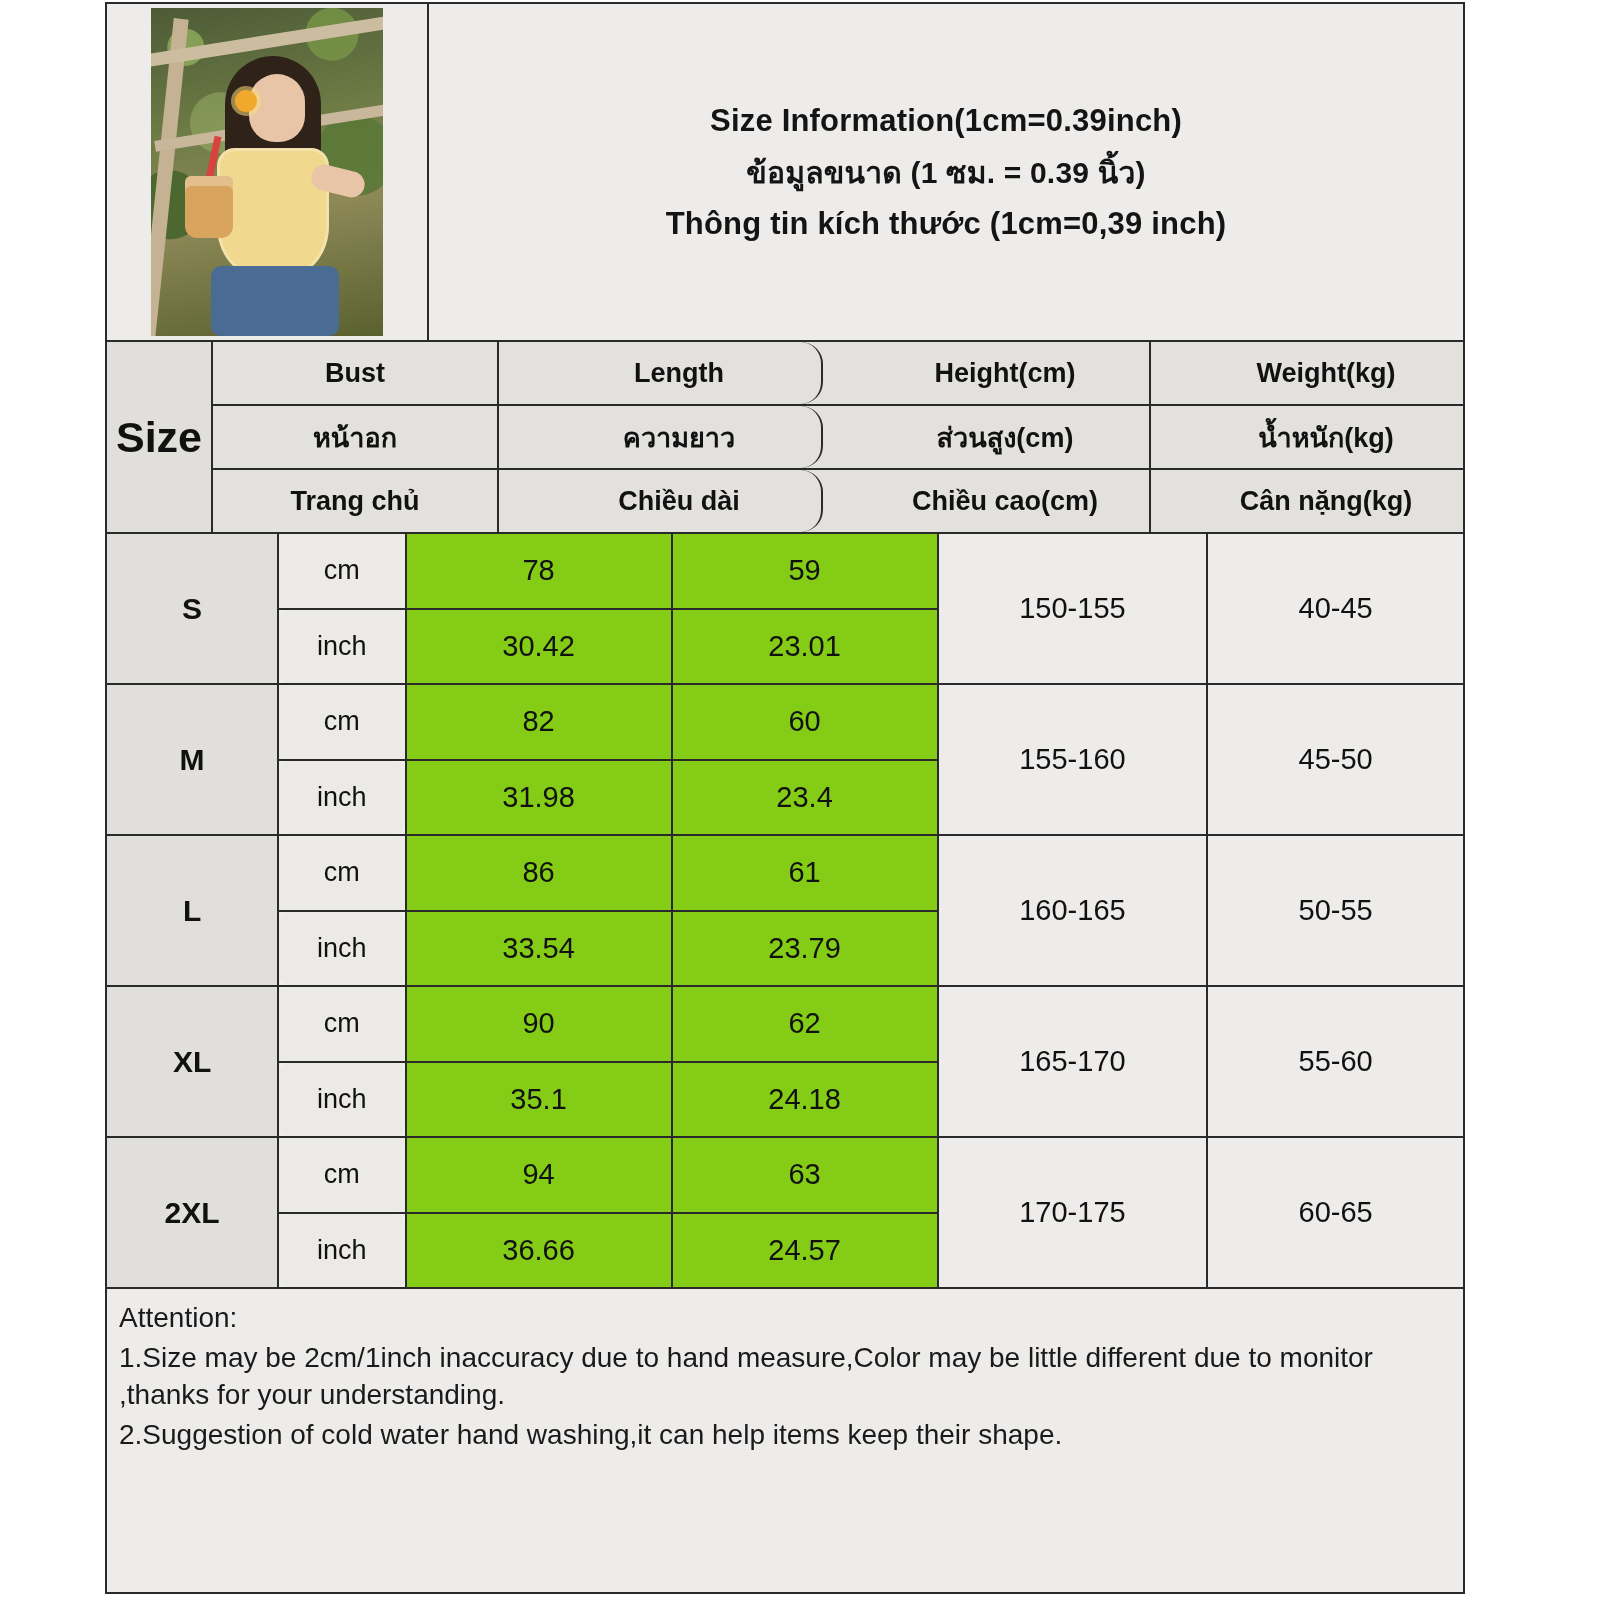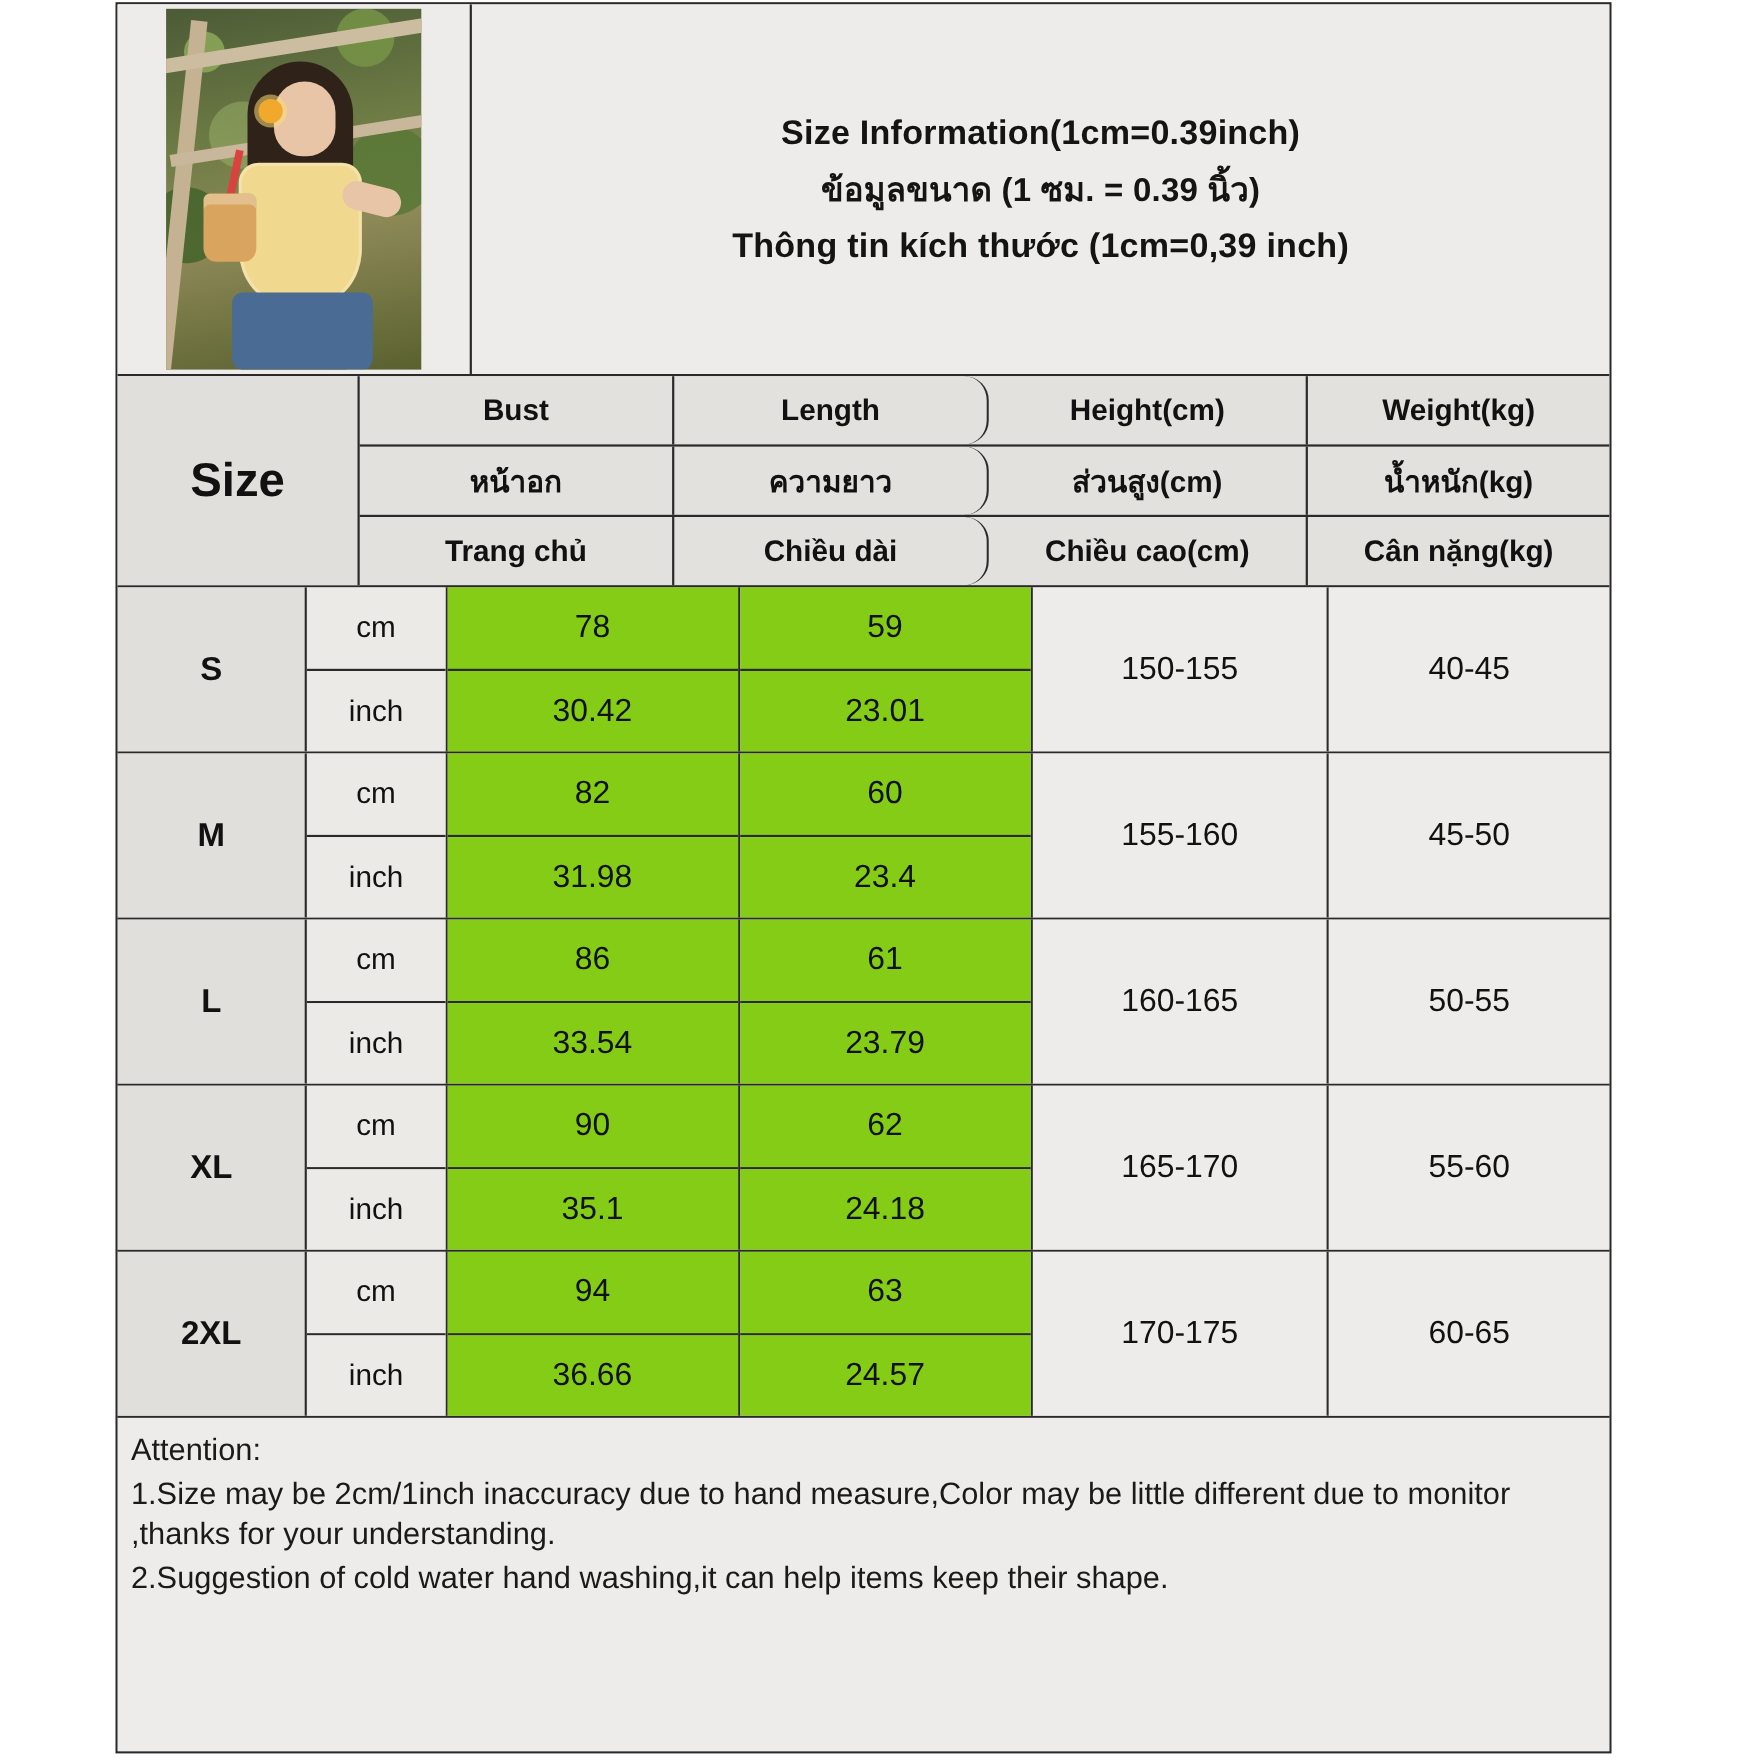--- a/index.html
+++ b/index.html
@@ -201,20 +201,21 @@
   }
   .colhead .rows {
     flex: 1;
     display: flex;
     flex-direction: column;
   }
   .colhead .hrow {
     flex: 1;
     display: flex;
     border-bottom: 2px solid #2a2a2a;
+    gap: 38px;
   }
   .colhead .hrow:last-child { border-bottom: none; }
   .hcell {
     display: flex;
     align-items: center;
     justify-content: center;
     font-weight: bold;
     font-size: 27px;
     border-right: 2px solid #2a2a2a;
     box-sizing: border-box;
@@ -255,21 +256,21 @@
   .unit-cell {
     flex: 1;
     display: flex;
     align-items: center;
     justify-content: center;
     font-size: 27px;
     font-weight: normal;
     border-bottom: 2px solid #2a2a2a;
     background: #ebeae7;
   }
-  .unit-cell:last-child { border-bottom: none; }
+  .unit-cell:last-child { border-bottom: none; border-radius: 11px; }
   .val-col {
     width: 286px;
     border-right: 2px solid #2a2a2a;
     display: flex;
     flex-direction: column;
     box-sizing: border-box;
   }
   .val-cell {
     flex: 1;
     display: flex;

